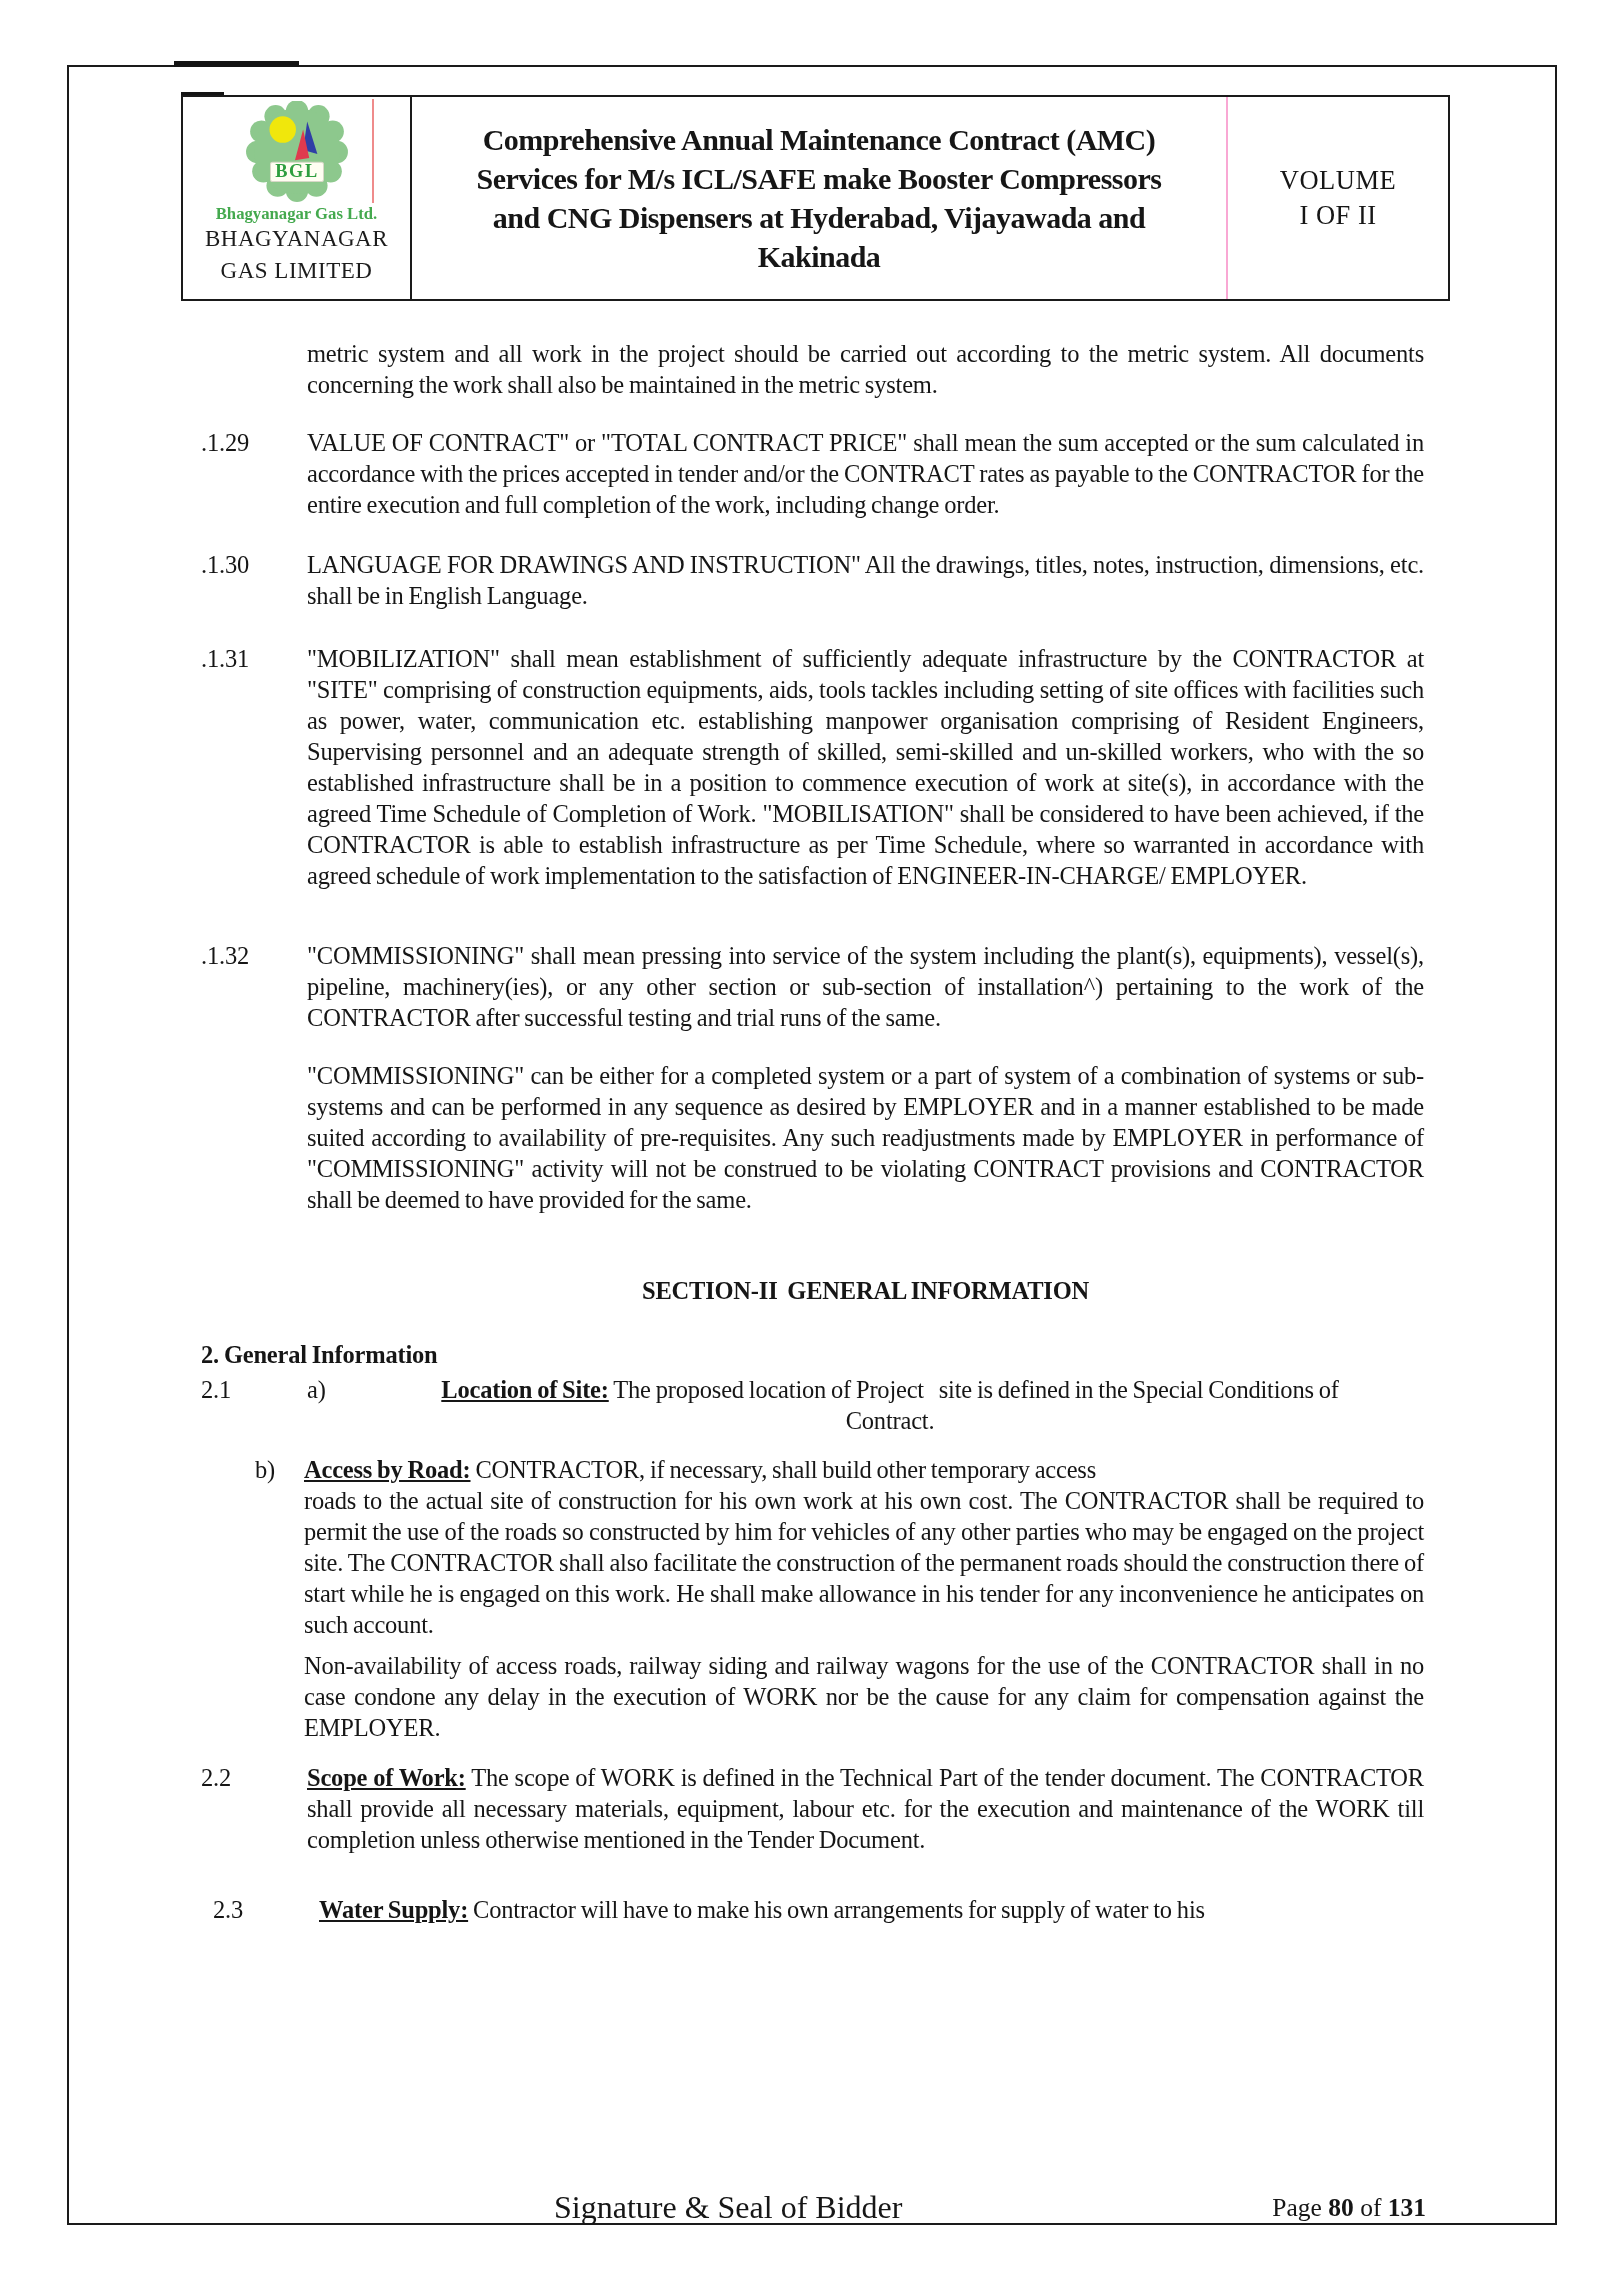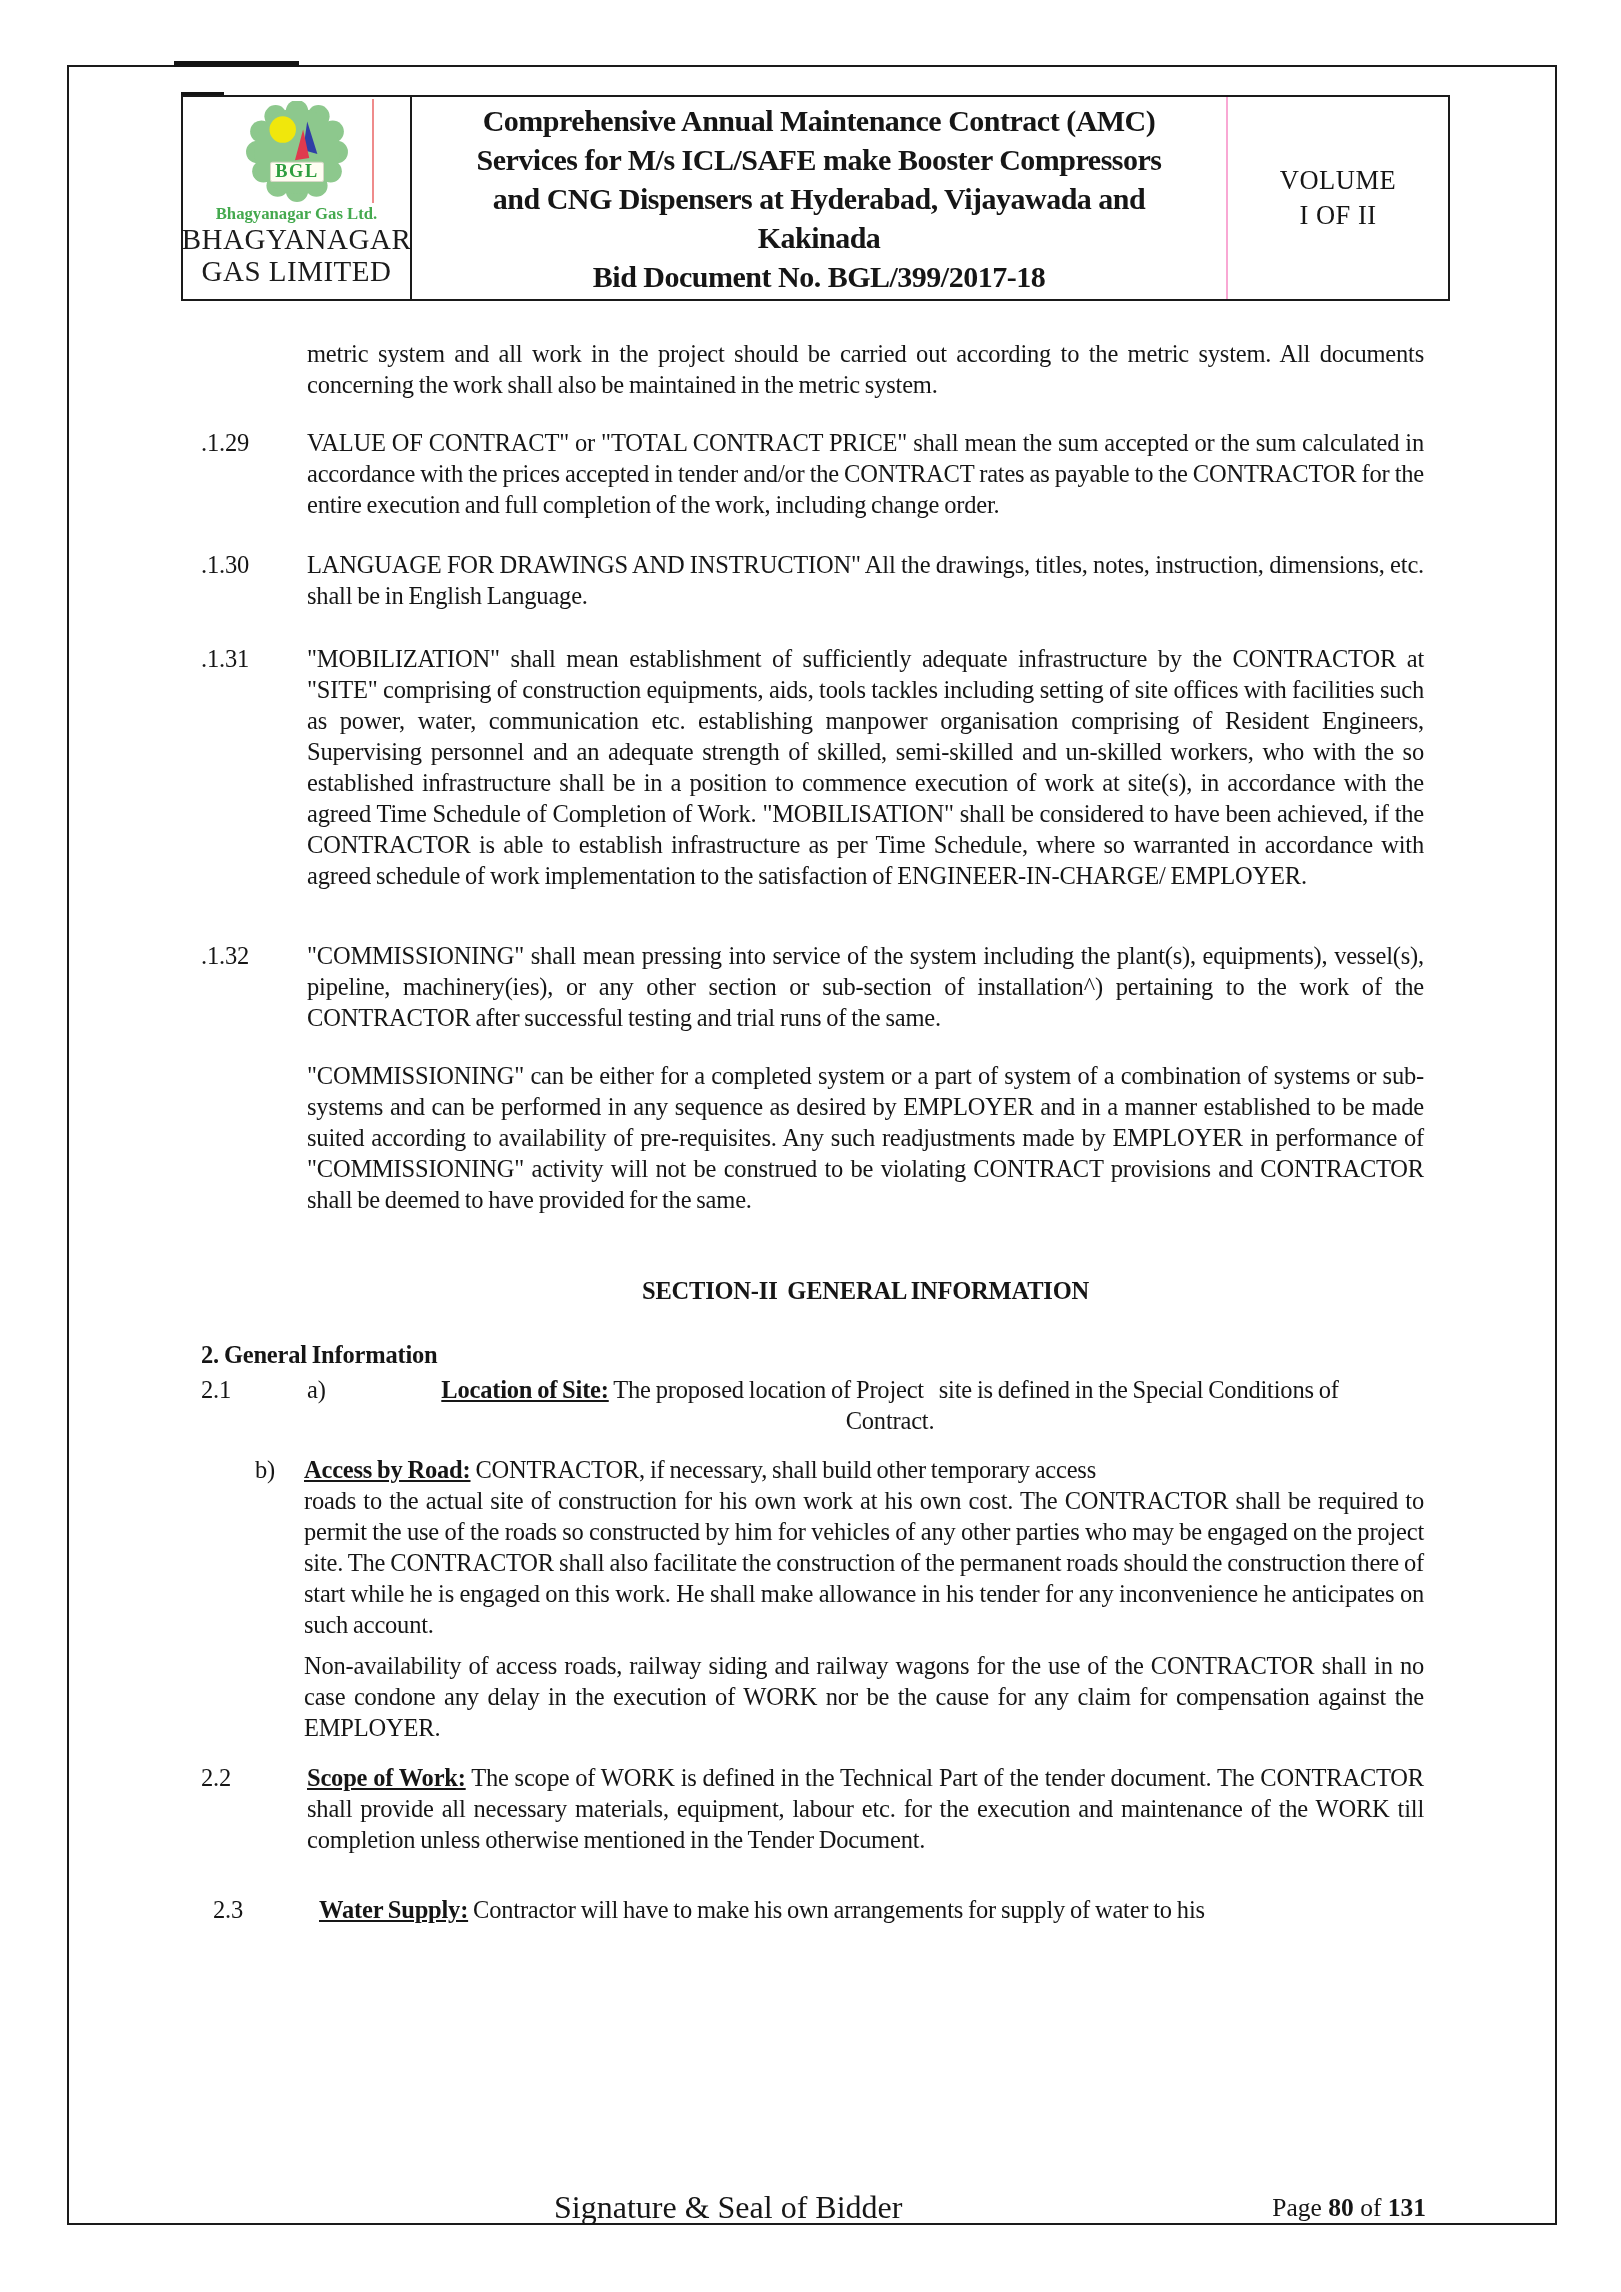--- a/index.html
+++ b/index.html
@@ -21,21 +21,21 @@
   }
   .cell{box-sizing:border-box;}
   .logo-cell{width:229px;border-right:2px solid #1a1a1a;position:relative;
     display:flex;flex-direction:column;align-items:center;padding-top:3.9px;}
   .title-cell{flex:1;border-right:2px solid #f9a8d4;
     display:flex;flex-direction:column;justify-content:center;align-items:center;padding:2px 0;}
   .volume-cell{width:220px;display:flex;flex-direction:column;justify-content:center;align-items:center;
     font-size:26.5px;line-height:35px;letter-spacing:0.5px;}
   .title-line{font-weight:bold;font-size:30px;line-height:39px;white-space:nowrap;letter-spacing:-0.5px;}
   .logo-caption{font-size:16.7px;font-weight:bold;color:#44a94e;line-height:19.6px;margin-top:1px;}
-  .company{font-size:29px;line-height:32px;letter-spacing:0.5px;color:#1c1c1c;}
+  .company{font-size:23px;line-height:32px;letter-spacing:0.5px;color:#1c1c1c;}
   .red-line{position:absolute;left:189px;top:2px;width:2px;height:104px;background:#ef8b8b;}
 
   
   .content{position:absolute;left:201px;top:338px;width:1223px;
     font-size:24.5px;line-height:31px;letter-spacing:-0.2px;word-spacing:-1px;}
   .row{display:flex;}
   .num{width:106px;flex:none;}
   .txt{flex:1;text-align:justify;}
   .pre{white-space:pre-line;}
   .prewrap{white-space:pre-wrap;}
@@ -97,21 +97,20 @@
       <div class="logo-caption">Bhagyanagar Gas Ltd.</div>
       <div class="company">BHAGYANAGAR</div>
       <div class="company">GAS LIMITED</div>
       <div class="red-line"></div>
     </div>
     <div class="cell title-cell">
       <div class="title-line">Comprehensive Annual Maintenance Contract (AMC)</div>
       <div class="title-line">Services for M/s ICL/SAFE make Booster Compressors</div>
       <div class="title-line">and CNG Dispensers at Hyderabad, Vijayawada and</div>
       <div class="title-line">Kakinada</div>
-      <div class="title-line">Bid Document No. BGL/399/2017-18</div>
     </div>
     <div class="cell volume-cell">
       <div>VOLUME</div>
       <div>I OF II</div>
     </div>
   </div>
 
   <div class="content">
 
     <div class="row">

